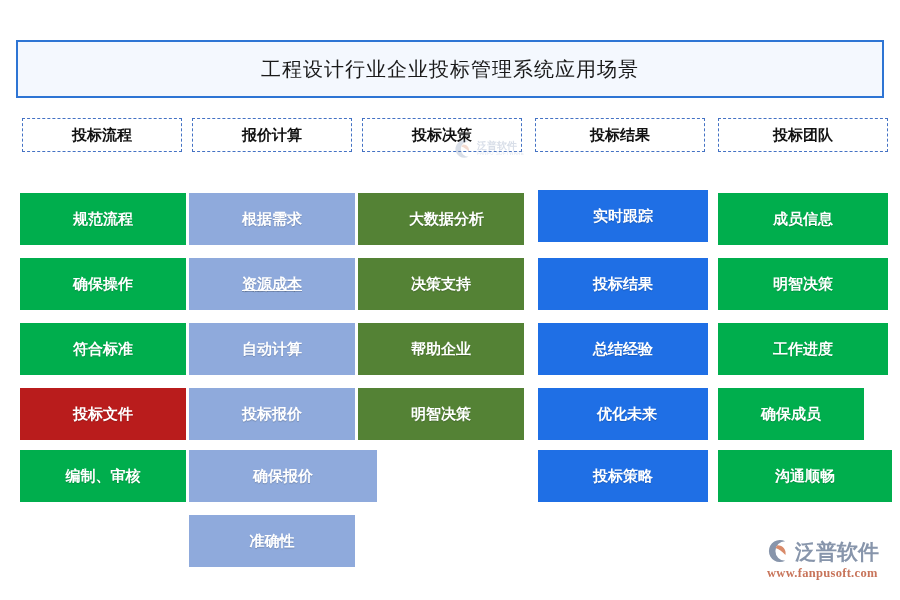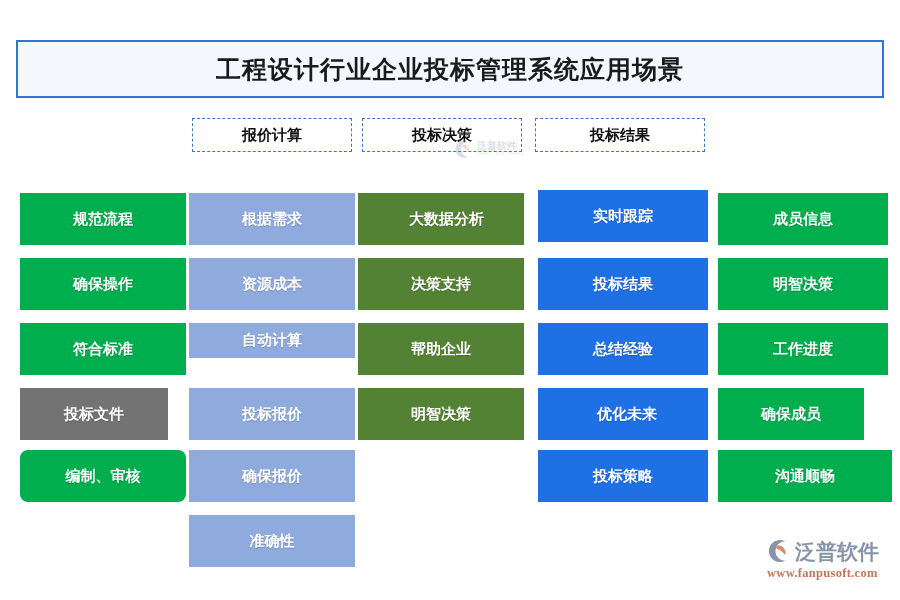--- a/index.html
+++ b/index.html
@@ -29,22 +29,22 @@
     width: 868px;
     height: 58px;
     box-sizing: border-box;
     border: 2px solid #2E75D4;
     background: #F4F8FE;
     display: flex;
     align-items: center;
     justify-content: center;
   }
   .title-text {
-    font-size: 25px;
-    font-weight: bold;
+    font-size: 20px;
+    font-weight: normal;
     color: #1a1a1a;
     letter-spacing: 1px;
     white-space: nowrap;
   }
 
   
   .header-row {
     position: absolute;
     left: 0;
     top: 118px;
@@ -174,45 +174,51 @@
 </head>
 <body>
 
 <div id="canvas">
 
   <div class="title-box">
     <div class="title-text">工程设计行业企业投标管理系统应用场景</div>
   </div>
 
   <div class="header-row" id="header-row">
+      <div class="col-header" style="left: 22px; width: 160px;">
+        <span class="col-header-label">投标流程</span>
+      </div>
       <div class="col-header" style="left: 362px; width: 160px;">
         <span class="col-header-label">投标决策</span>
       </div>
       <div class="col-header" style="left: 192px; width: 160px;">
         <span class="col-header-label">报价计算</span>
       </div>
       <div class="col-header" style="left: 535px; width: 170px;">
         <span class="col-header-label">投标结果</span>
+      </div>
+      <div class="col-header" style="left: 718px; width: 170px;">
+        <span class="col-header-label">投标团队</span>
       </div>
     </div>
 
   <div id="columns-layer">
       <div class="column" style="left: 0px;">
         <div class="card" style="left: 20px; width: 166px; top: 193px; height: 52px; background: rgb(0, 174, 77);">规范流程</div>
         <div class="card" style="left: 20px; width: 166px; top: 258px; height: 52px; background: rgb(0, 174, 77);">确保操作</div>
         <div class="card" style="left: 20px; width: 166px; top: 323px; height: 52px; background: rgb(0, 174, 77);">符合标准</div>
-        <div class="card" style="left: 20px; width: 148px; top: 388px; height: 52px; background: #737373;">投标文件</div>
-        <div class="card" style="left: 20px; width: 166px; top: 450px; height: 52px; background: rgb(0, 174, 77); border-radius: 8px;">编制、审核</div>
+        <div class="card" style="left: 20px; width: 166px; top: 388px; height: 52px; background: #b91c1c;">投标文件</div>
+        <div class="card" style="left: 20px; width: 166px; top: 450px; height: 52px; background: rgb(0, 174, 77);">编制、审核</div>
       </div>
       <div class="column" style="left: 0px;">
         <div class="card" style="left: 189px; width: 166px; top: 193px; height: 52px; background: rgb(143, 170, 220);">根据需求</div>
-        <div class="card" style="left: 189px; width: 166px; top: 258px; height: 52px; background: rgb(143, 170, 220);">资源成本</div>
-        <div class="card" style="left: 189px; width: 166px; top: 323px; height: 35px; background: rgb(143, 170, 220);">自动计算</div>
+        <div class="card" style="left: 189px; width: 166px; top: 258px; height: 52px; background: rgb(143, 170, 220); text-decoration: underline;">资源成本</div>
+        <div class="card" style="left: 189px; width: 166px; top: 323px; height: 52px; background: rgb(143, 170, 220);">自动计算</div>
         <div class="card" style="left: 189px; width: 166px; top: 388px; height: 52px; background: rgb(143, 170, 220);">投标报价</div>
-        <div class="card" style="left: 189px; width: 166px; top: 450px; height: 52px; background: rgb(143, 170, 220);">确保报价</div>
+        <div class="card" style="left: 189px; width: 188px; top: 450px; height: 52px; background: rgb(143, 170, 220);">确保报价</div>
         <div class="card" style="left: 189px; width: 166px; top: 515px; height: 52px; background: rgb(143, 170, 220);">准确性</div>
       </div>
       <div class="column" style="left: 0px;">
         <div class="card" style="left: 358px; width: 166px; top: 193px; height: 52px; background: rgb(84, 130, 53); padding-left: 11px;">大数据分析</div>
         <div class="card" style="left: 358px; width: 166px; top: 258px; height: 52px; background: rgb(84, 130, 53);">决策支持</div>
         <div class="card" style="left: 358px; width: 166px; top: 323px; height: 52px; background: rgb(84, 130, 53);">帮助企业</div>
         <div class="card" style="left: 358px; width: 166px; top: 388px; height: 52px; background: rgb(84, 130, 53);">明智决策</div>
       </div>
       <div class="column" style="left: 0px;">
         <div class="card" style="left: 538px; width: 170px; top: 190px; height: 52px; background: rgb(31, 111, 229);">实时跟踪</div>

